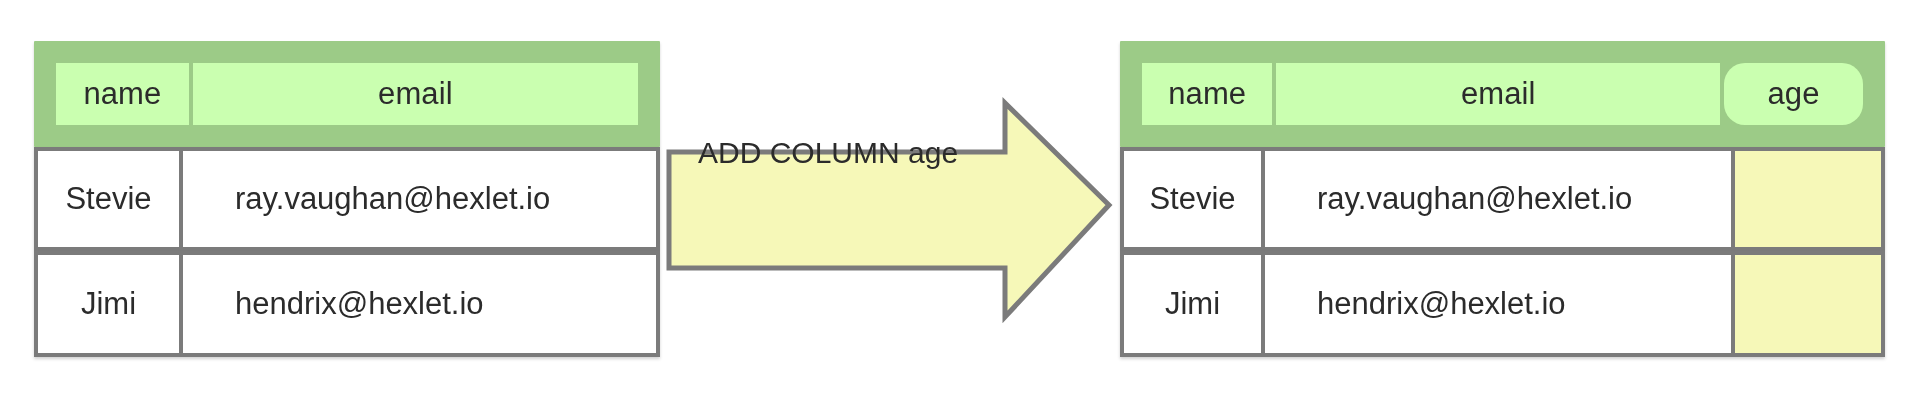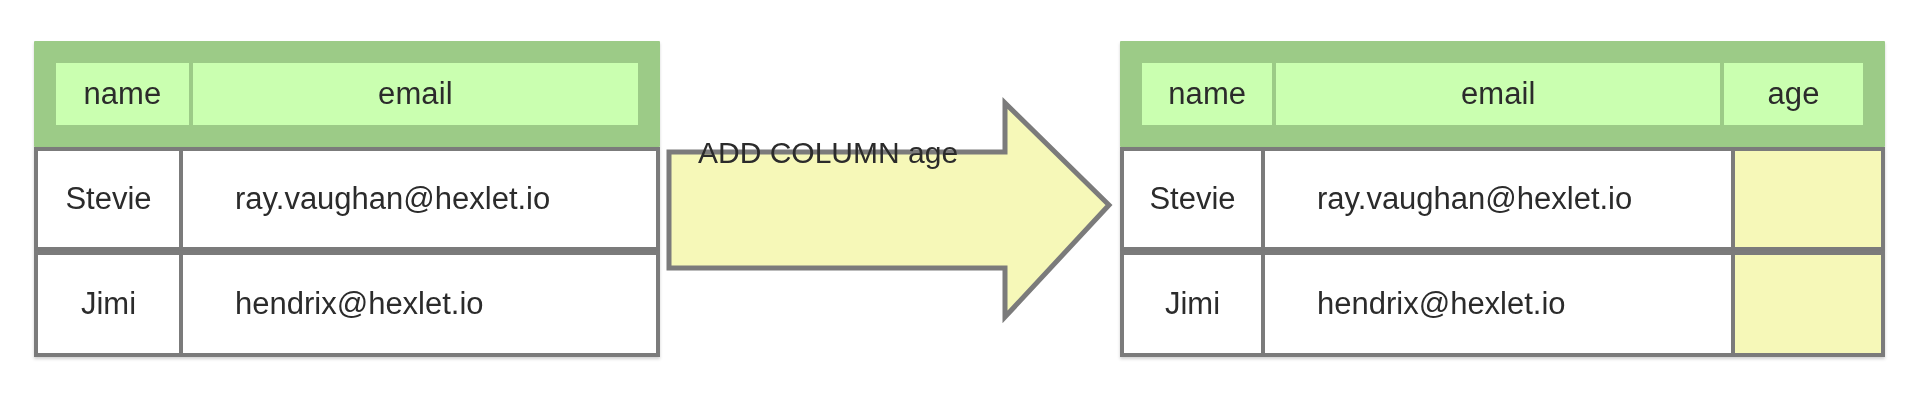--- a/index.html
+++ b/index.html
@@ -135,21 +135,21 @@
       <polygon points="9,62 345,62 345,13 449,115 345,227 345,178 9,178" fill="#f6f8b8" stroke="#7b7b7b" stroke-width="5" stroke-linejoin="miter"></polygon>
     </svg>
     <div id="arrow-label">ADD COLUMN age</div>
   </div>
 
   <div>
 
     <div class="tbl-head-row shadowed" style="left:1120px; top:41px; width:765px; height:106px;">
       <div class="th-cell" style="width:137px;">name</div>
       <div class="th-cell" style="width:466px;">email</div>
-      <div class="th-cell" style="width:146px;">age</div>
+      <div class="th-cell" style="width:146px;border-radius:21px;">age</div>
     </div>
 
     <div class="tbl-body-row shadowed" style="left:1120px; top:147px; width:765px; height:104px;">
       <div class="td-cell td-center" style="width:137px;">Stevie</div>
       <div class="td-cell td-pad" style="width:466px;">ray.vaughan@hexlet.io</div>
       <div class="td-cell td-center td-empty-yellow" style="width:146px;"></div>
     </div>
 
     <div class="tbl-body-row shadowed" style="left:1120px; top:251px; width:765px; height:106px;">
       <div class="td-cell td-center" style="width:137px;">Jimi</div>

